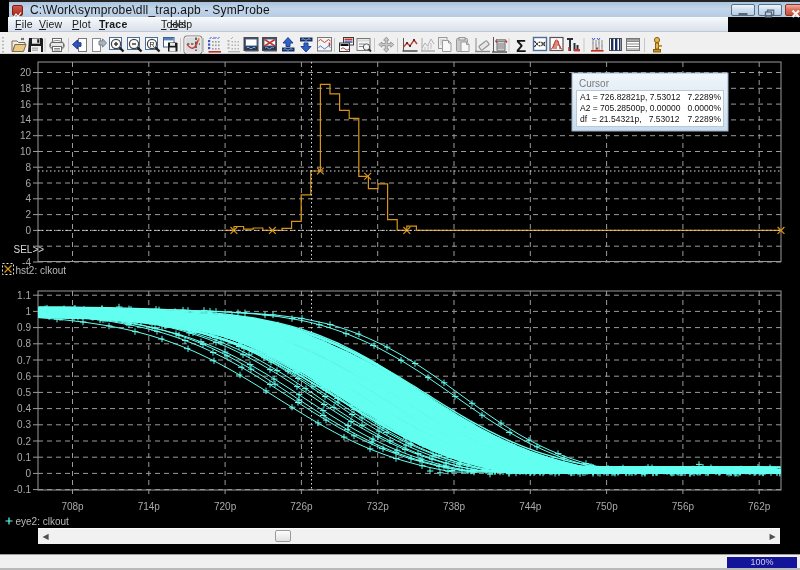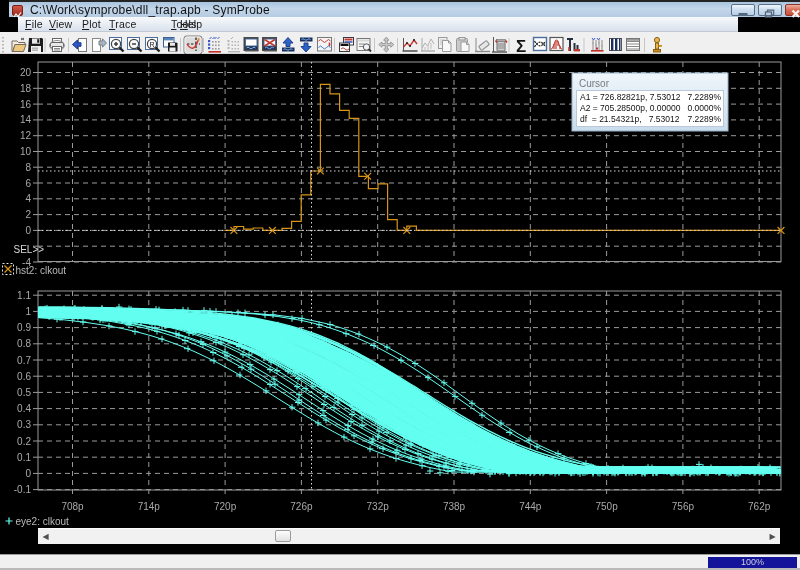--- a/index.html
+++ b/index.html
@@ -5,28 +5,28 @@
 font-family:"Liberation Sans", sans-serif;}
 #root{position:absolute;top:0;left:0;width:800px;height:570px;}
 .abs{position:absolute;}
 #titlebar{top:0;left:9px;width:800px;height:17px;
 background:linear-gradient(#a9c4de,#c3d6ea 45%,#b5cbe2);border-top:2px solid #242424;box-sizing:border-box;}
 #titletext{position:absolute;left:21px;top:1px;font-size:12px;letter-spacing:0.2px;color:#111;}
 #appicon{position:absolute;left:3px;top:3px;width:11px;height:11px;background:linear-gradient(#d2574a,#a02c1e);
 border:1px solid #7e1f14;border-radius:2px;box-sizing:border-box;}
 .tbtn{position:absolute;top:2px;height:12px;border:1px solid #5a6f88;border-radius:2px;box-sizing:border-box;
 background:linear-gradient(#eef5fb,#cfdff0 45%,#b8cde4);}
-#menubar{top:17px;left:18px;width:720px;height:15px;background:linear-gradient(#f8fafc,#d9e1ec);
+#menubar{top:17px;left:8px;width:720px;height:15px;background:linear-gradient(#f8fafc,#d9e1ec);
 border-bottom:1px solid #c2c9d4;box-sizing:border-box;font-size:10.5px;letter-spacing:0.2px;color:#1a1a1a;}
 .mi{position:absolute;top:1px;}
 .mi u{text-decoration:underline;}
 #toolbar{top:32px;left:0;width:800px;height:22px;background:#f0f0f0;border-bottom:1px solid #d7d7d7;box-sizing:border-box;}
 #client{top:54px;left:0;width:800px;height:500px;background:#000;}
 #statusbar{top:554px;left:0;width:800px;height:16px;background:#f0f0f0;border-top:1px solid #9c9c9c;box-sizing:border-box;}
-#zoombox{position:absolute;right:3px;top:2px;width:89px;height:11px;background:#14149b;color:#cfcfdf;
+#zoombox{position:absolute;right:3px;top:2px;width:70px;height:11px;background:#14149b;color:#cfcfdf;
 font-size:9px;text-align:center;line-height:11px;}
 #sbstripe{position:absolute;left:0;bottom:0;width:800px;height:2px;background:#b9b9b9;}
 #hscroll{position:absolute;left:38px;top:474px;width:742px;height:15px;background:#f1f1f1;border-top:1px solid #fdfdfd;}
 .sarrow{position:absolute;top:0;width:15px;height:15px;font-size:8px;color:#505050;text-align:center;line-height:15px;}
 #sthumb{position:absolute;left:237px;top:1px;width:16px;height:12px;background:linear-gradient(#fdfdfd,#e2e2e2);
 border:1px solid #9b9b9b;border-radius:2px;box-sizing:border-box;}
 svg text{font-family:"Liberation Sans", sans-serif;}
 </style></head>
 <body>
 <div id="root">
@@ -44,21 +44,21 @@
         </svg></div>
  <div class="tbtn" style="left:776px;width:22px;background:linear-gradient(#f0b0a2,#d9705c 45%,#c4503a);border-color:#8c3326;">
  <svg width="20" height="10">
           <path d="M6.5,1.5 L13,8 M13,1.5 L6.5,8" stroke="#fdf4f2" stroke-width="2.2"></path>
         </svg></div>
 </div>
 <div class="abs" id="menubar">
  <span class="mi" style="left:7px;"><u>F</u>ile</span>
  <span class="mi" style="left:31px;"><u>V</u>iew</span>
  <span class="mi" style="left:64px;"><u>P</u>lot</span>
- <span class="mi" style="left:91px;"><u>T</u>race</span>
+ <span class="mi" style="left:91px;font-weight:bold;"><u>T</u>race</span>
  <span class="mi" style="left:129px;margin-left:24px;"><u>T</u>ools</span>
  <span class="mi" style="left:162px;"><u>H</u>elp</span>
 </div>
 <div class="abs" id="toolbar">
  <svg width="800" height="22" viewBox="0 32 800 22">
         <line x1="3" y1="37" x2="3" y2="53" stroke="#b8b8b8" stroke-width="2" stroke-dasharray="1.5 2"></line>
 <g transform="translate(11,37)">
           <path d="M1,4 h5 l1.5,1.5 H14 v2 H4 l-2,7 H1 z" fill="#f5efe2" stroke="#77695a"></path>
           <path d="M4,7.5 h11 l-2.5,7 H1.7 z" fill="#ecc97f" stroke="#77695a"></path>
           <path d="M10,3 l3,-2 m0,2 l-3,-2" stroke="#555" fill="none"></path>

